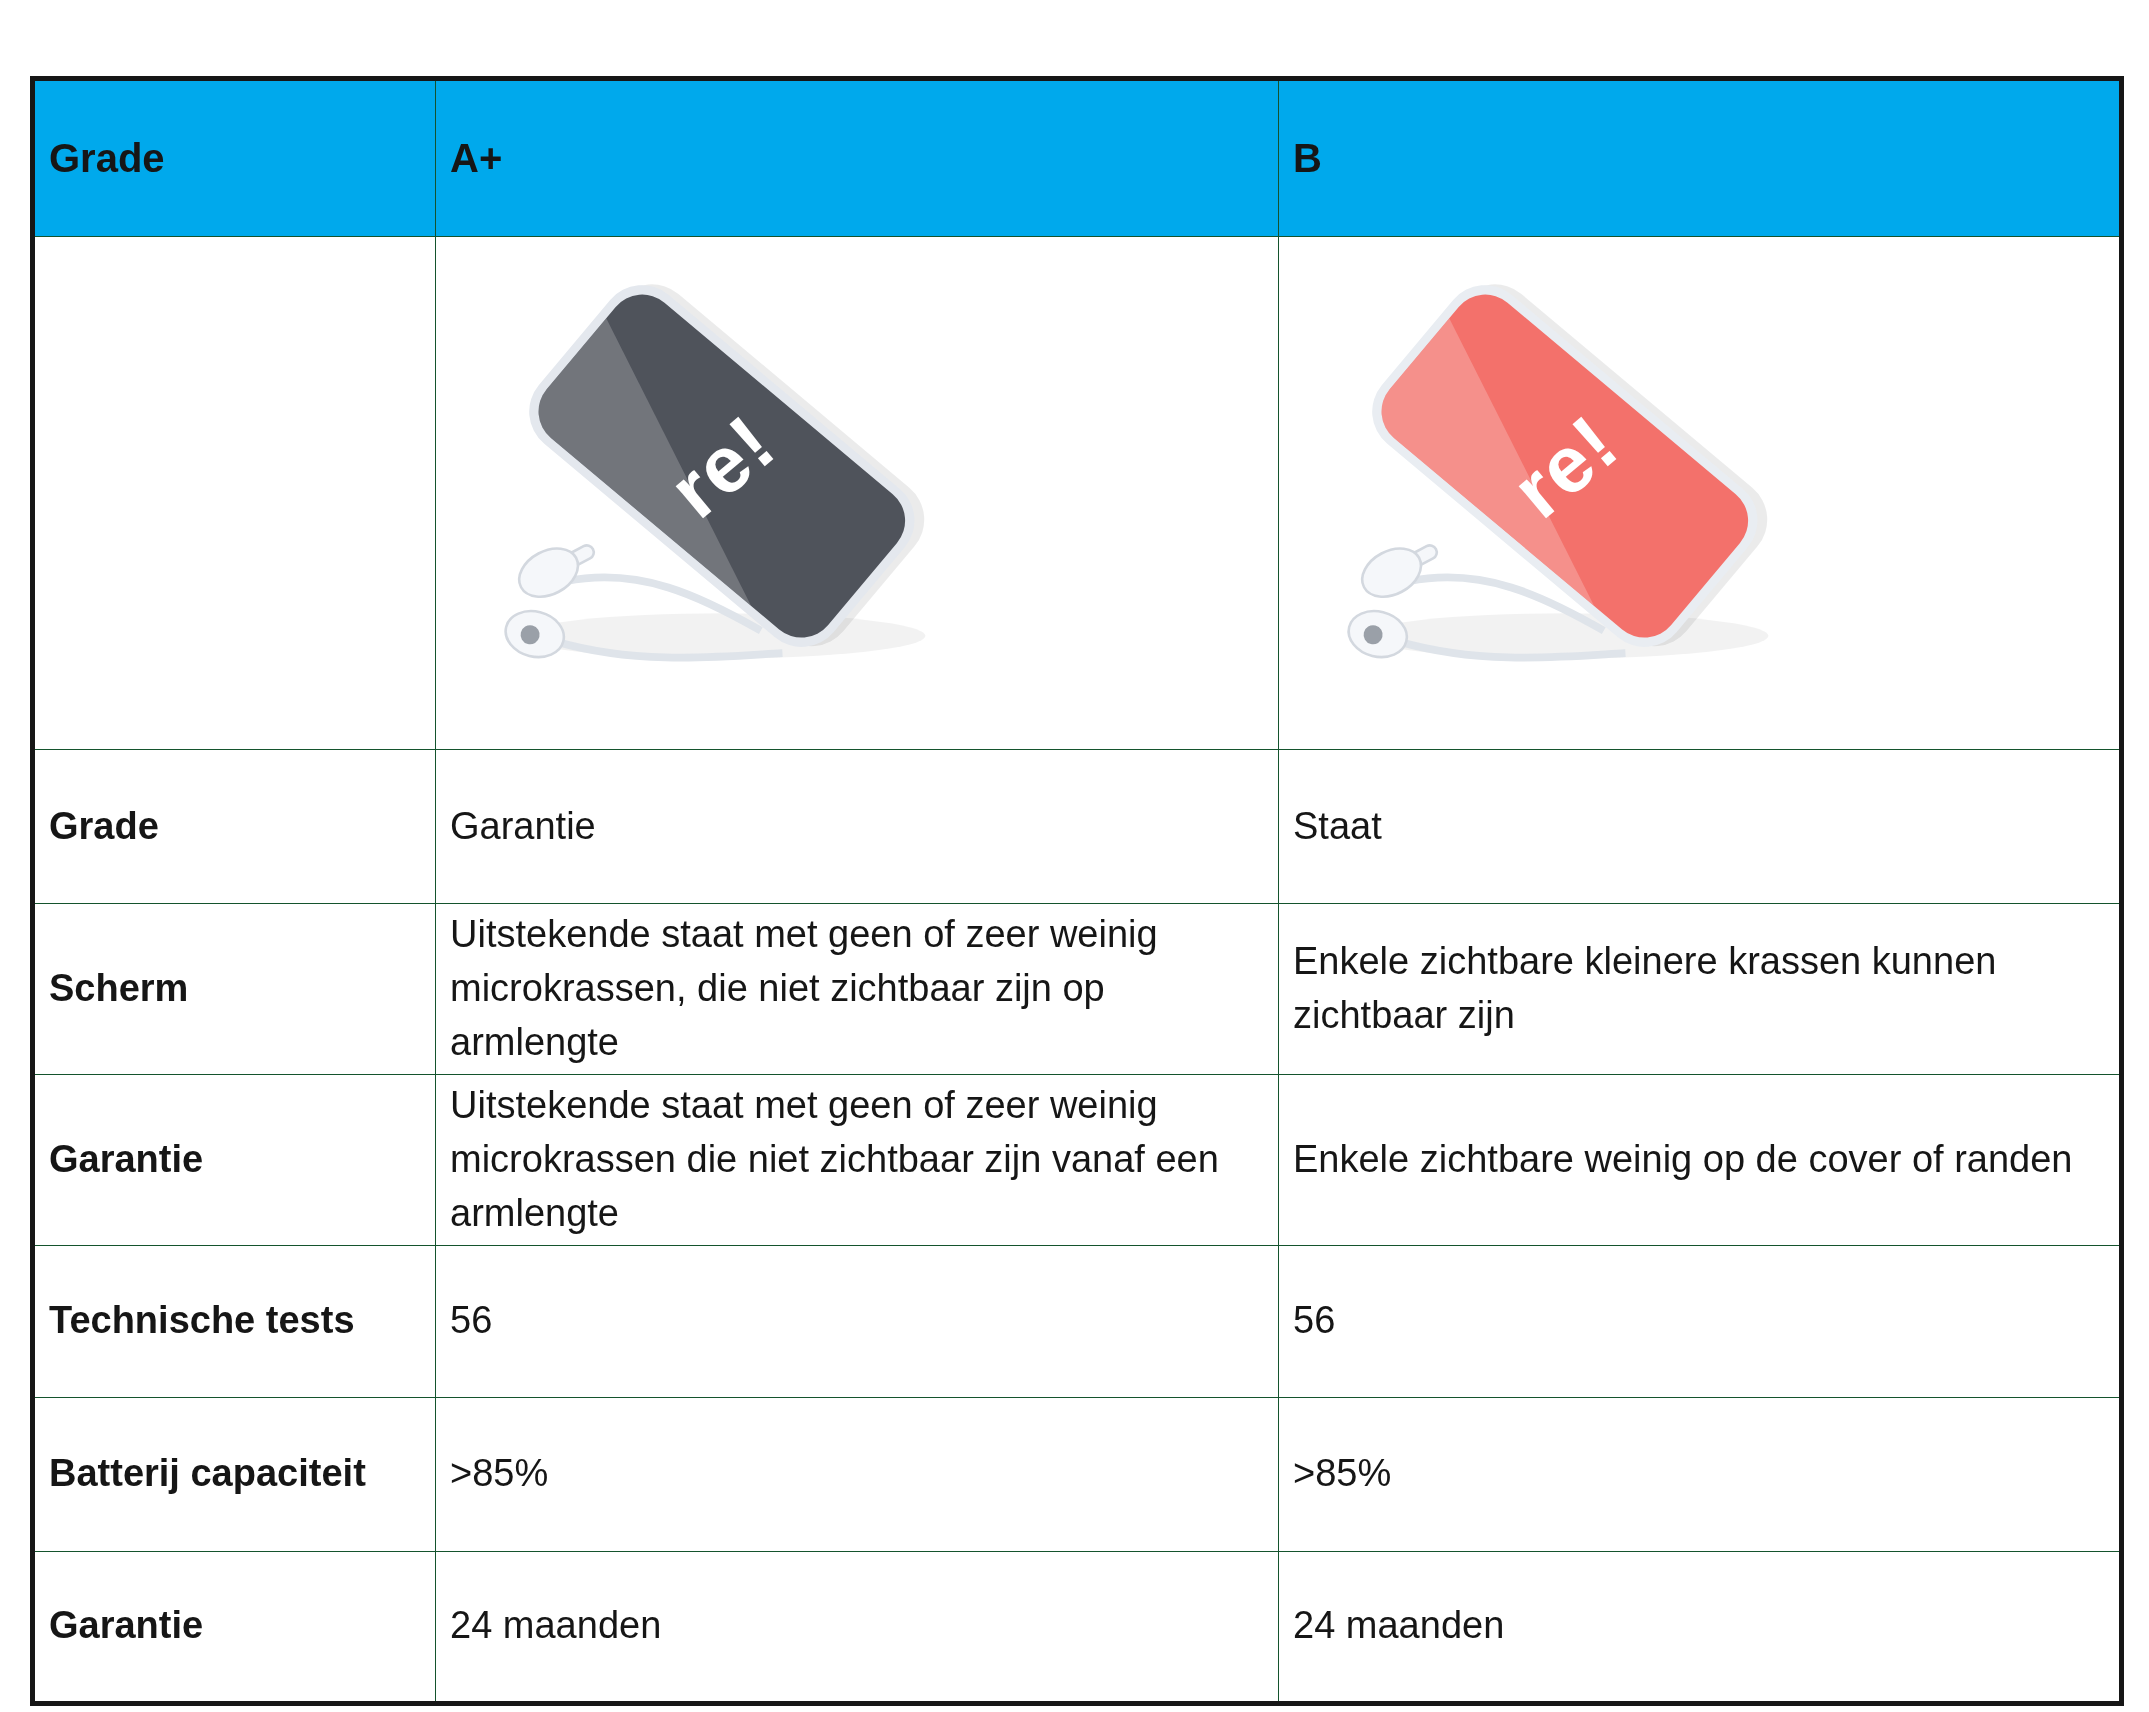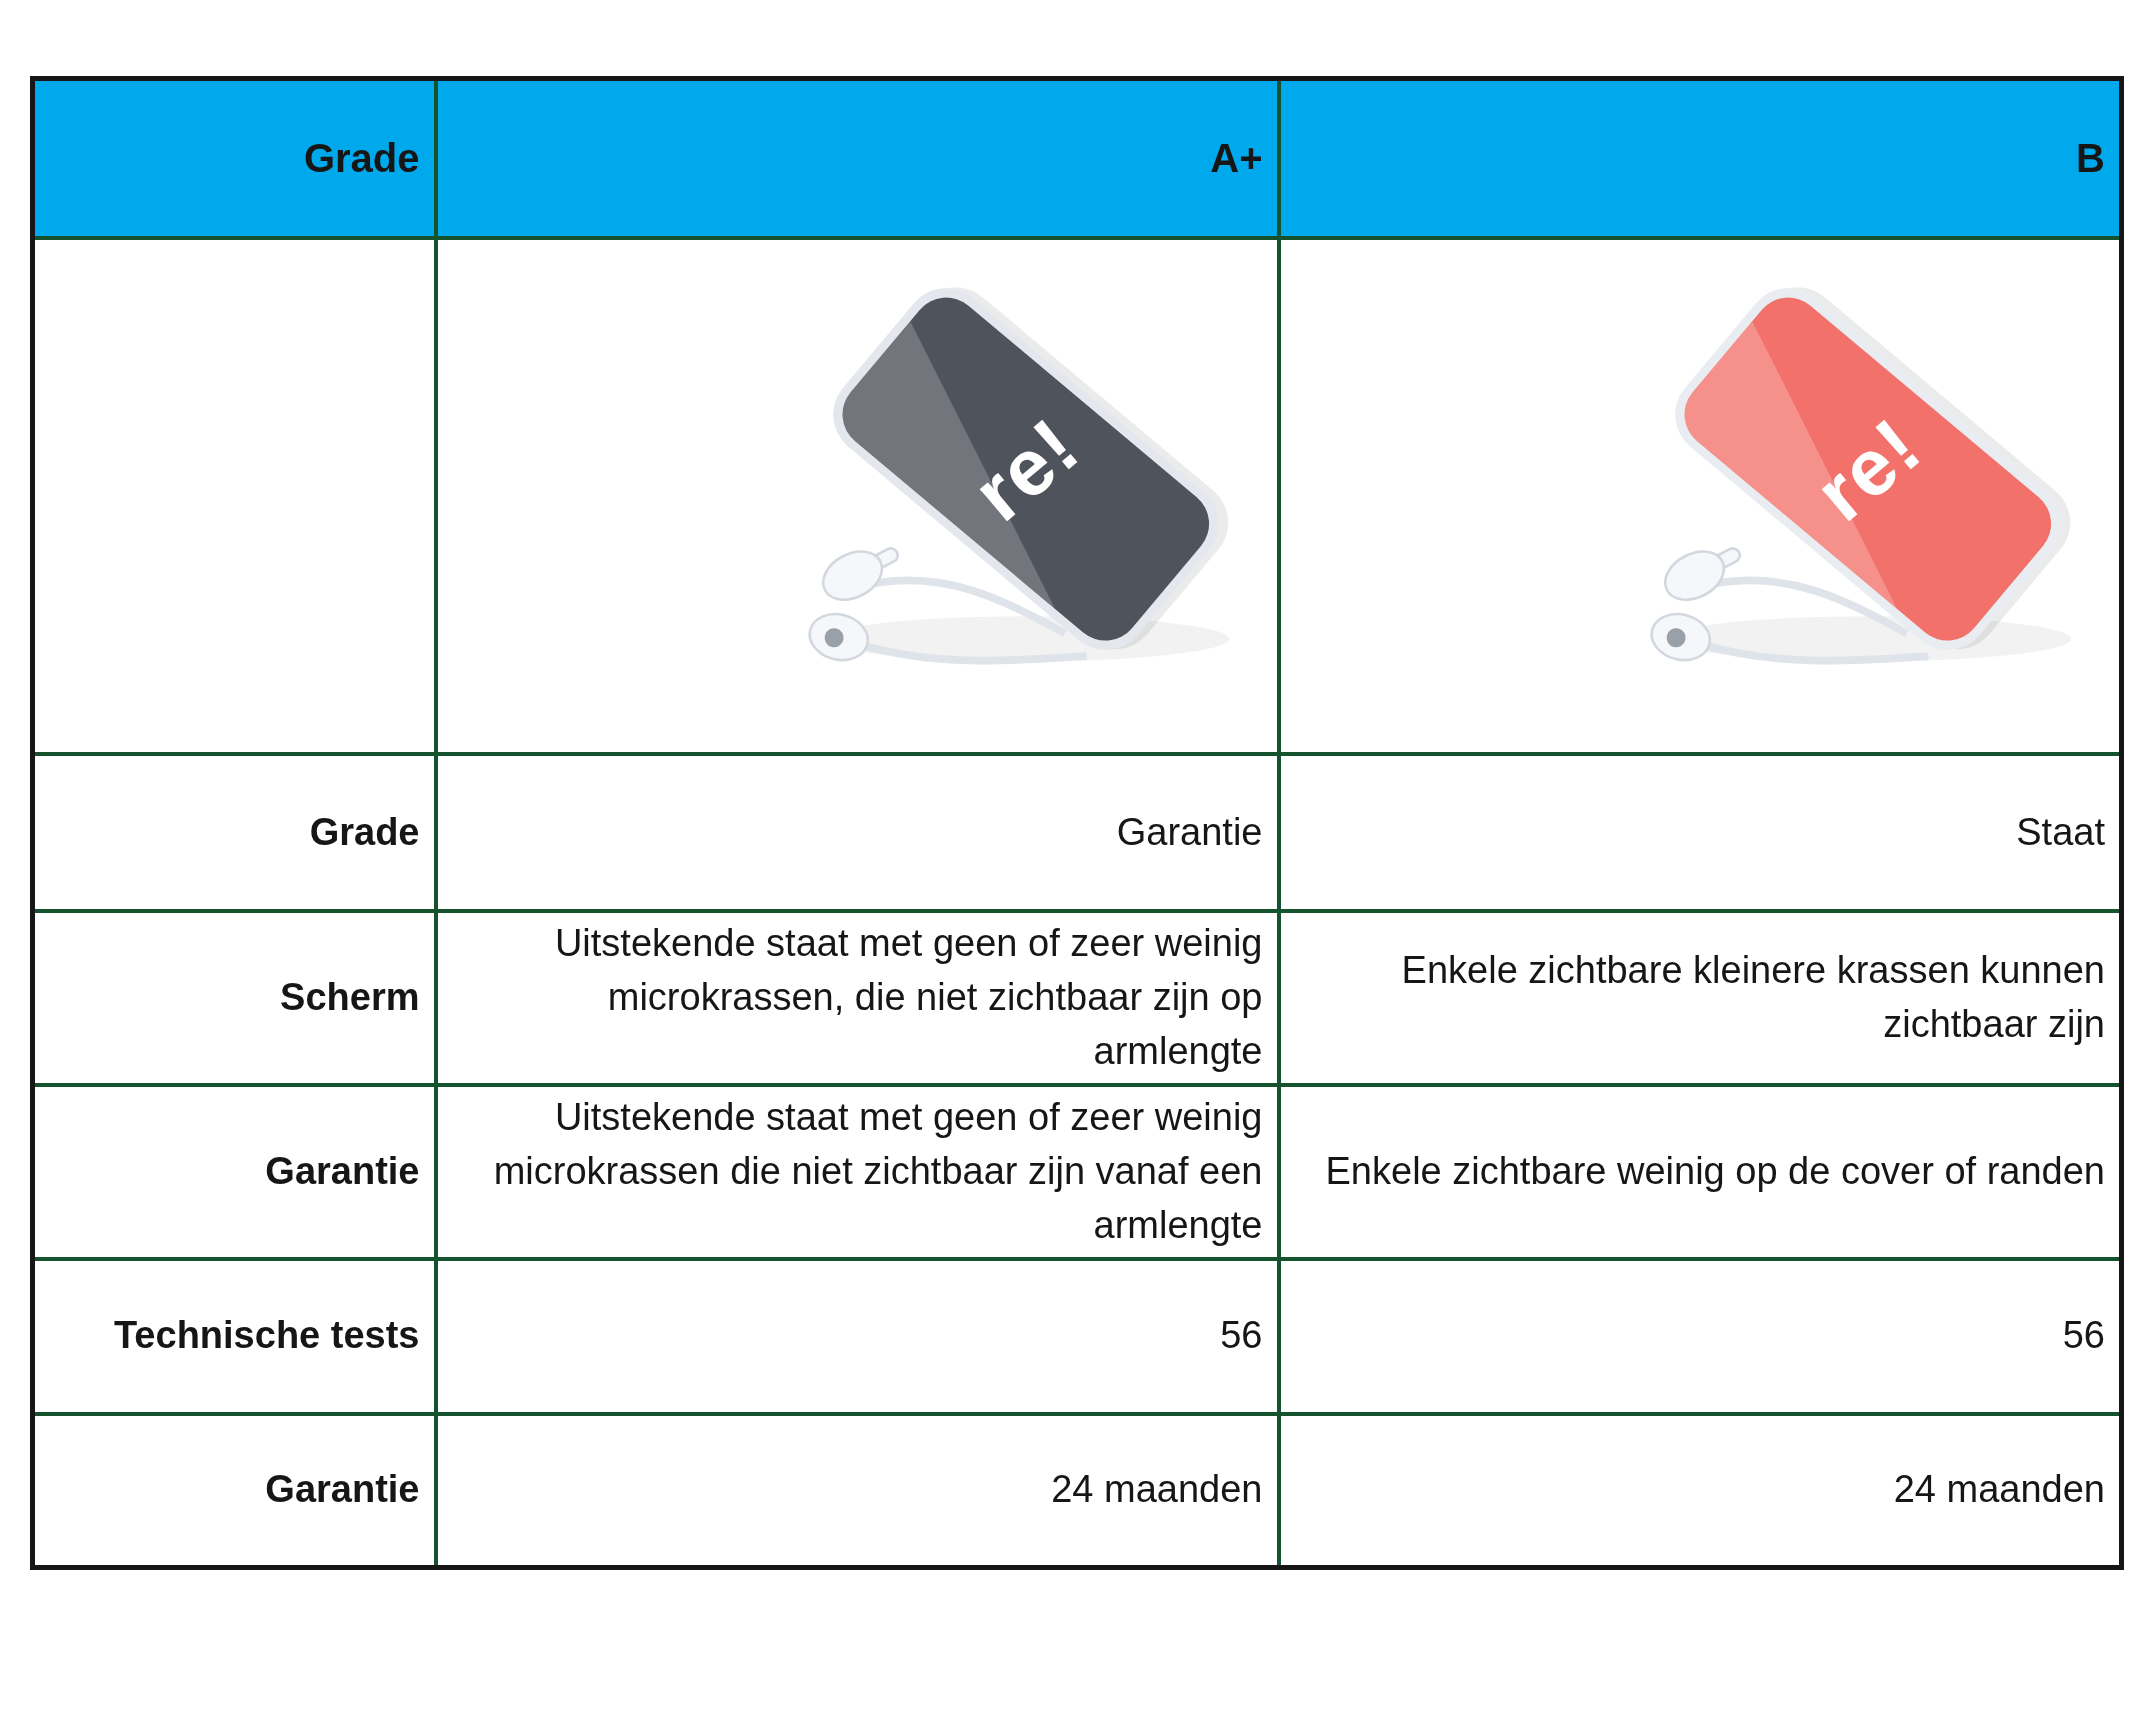--- a/index.html
+++ b/index.html
@@ -13,22 +13,22 @@
     overflow: hidden;
   }
   table.grade-table {
     border-collapse: collapse;
     table-layout: fixed;
     margin: 76px 0 0 30px;
     width: 2092px;
     border: 5px solid #161616;
   }
   td, th {
-    border: 4px solid #14532d;
-    text-align: right;
+    border: 1px solid #14532d;
+    text-align: left;
     vertical-align: middle;
     font-size: 38px;
     line-height: 1.42;
     padding: 4px 14px;
     word-wrap: break-word;
   }
   col.c-label  { width: 403px; }
   col.c-aplus  { width: 843px; }
   col.c-b      { width: 843px; }
   tr.r-header th {
@@ -150,20 +150,25 @@
     <td>Uitstekende staat met geen of zeer weinig microkrassen die niet zichtbaar zijn vanaf een armlengte</td>
     <td>Enkele zichtbare weinig op de cover of randen</td>
   </tr>
 
   <tr class="r-tech">
     <td class="row-label">Technische tests</td>
     <td>56</td>
     <td>56</td>
   </tr>
 
+  <tr class="r-batterij">
+    <td class="row-label">Batterij capaciteit</td>
+    <td>&gt;85%</td>
+    <td>&gt;85%</td>
+  </tr>
 
   <tr class="r-garantie">
     <td class="row-label">Garantie</td>
     <td>24 maanden</td>
     <td>24 maanden</td>
   </tr>
 </tbody>
   </table>
 
 

